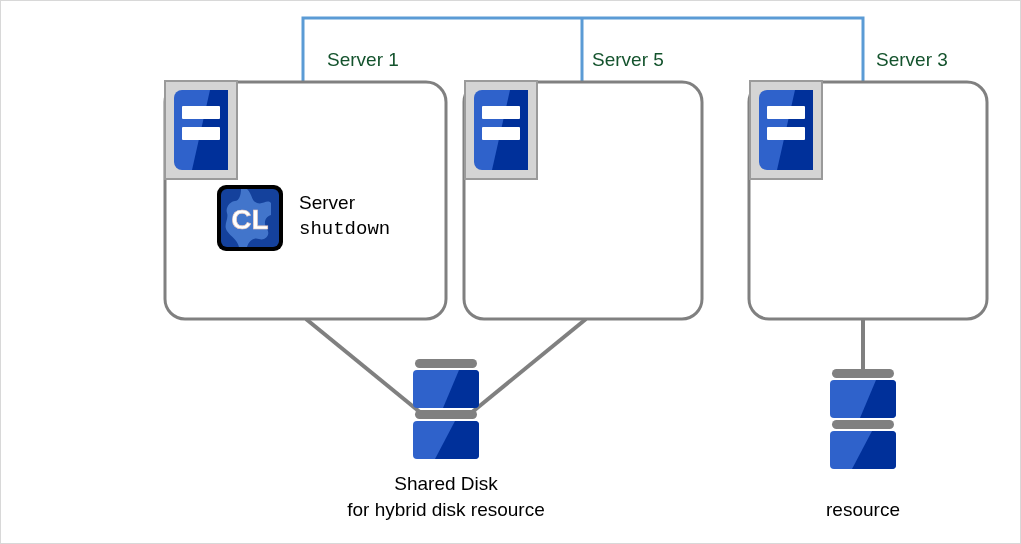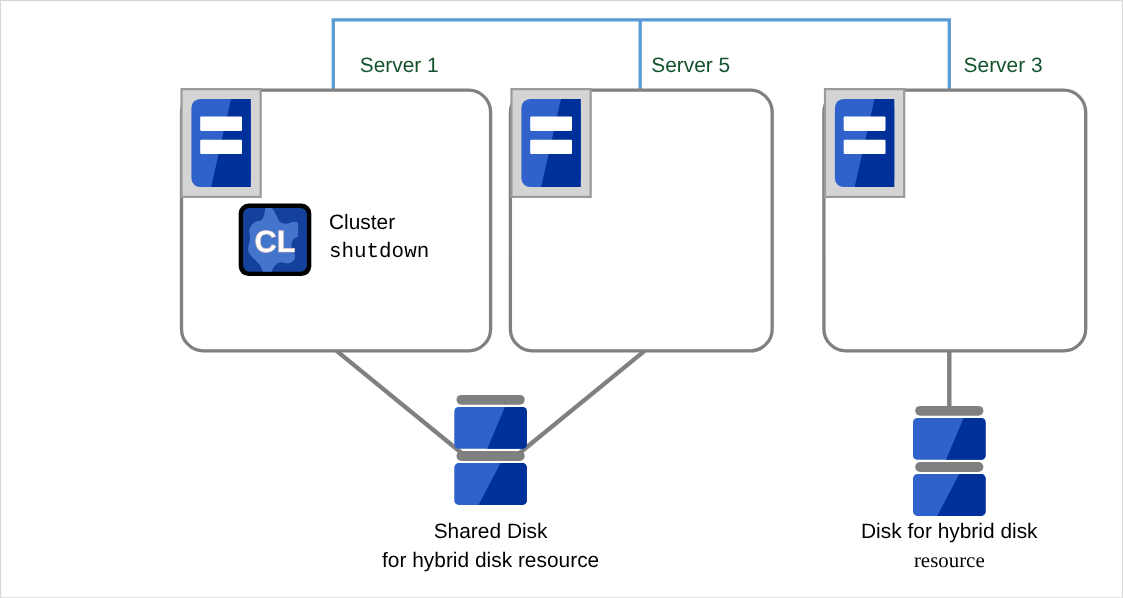--- a/index.html
+++ b/index.html
@@ -107,22 +107,21 @@
     </g>
 
     <use href="#disk-stack" x="412" y="358"></use>
     <use href="#disk-stack" x="829" y="368"></use>
   </svg>
 
   <div class="label srv-label" style="left:326px; top:47px;">Server 1</div>
   <div class="label srv-label" style="left:591px; top:47px;">Server 5</div>
   <div class="label srv-label" style="left:875px; top:47px;">Server 3</div>
 
-  <div class="cluster-text" style="left:298px; top:189px;">Cluster</div>
+  <div class="cluster-text" style="left:298px; top:189px;">Server</div>
   <div class="cluster-text" style="left:298px; top:215px;font-family:Liberation Mono, monospace;">shutdown</div>
 
   <div class="caption" style="left:295px; top:496px; width:300px;">for hybrid disk resource</div>
   <div class="caption" style="left:295px; top:470px; width:300px;">Shared Disk</div>
 
-  <div class="caption" style="left:742px; top:470px; width:240px;">Disk for hybrid disk</div>
-  <div class="caption" style="left:742px; top:496px; width:240px;font-family:Liberation Serif, serif;">resource</div>
+  <div class="caption" style="left:742px; top:496px; width:240px;">resource</div>
 
 </div>
 
 </body></html>

